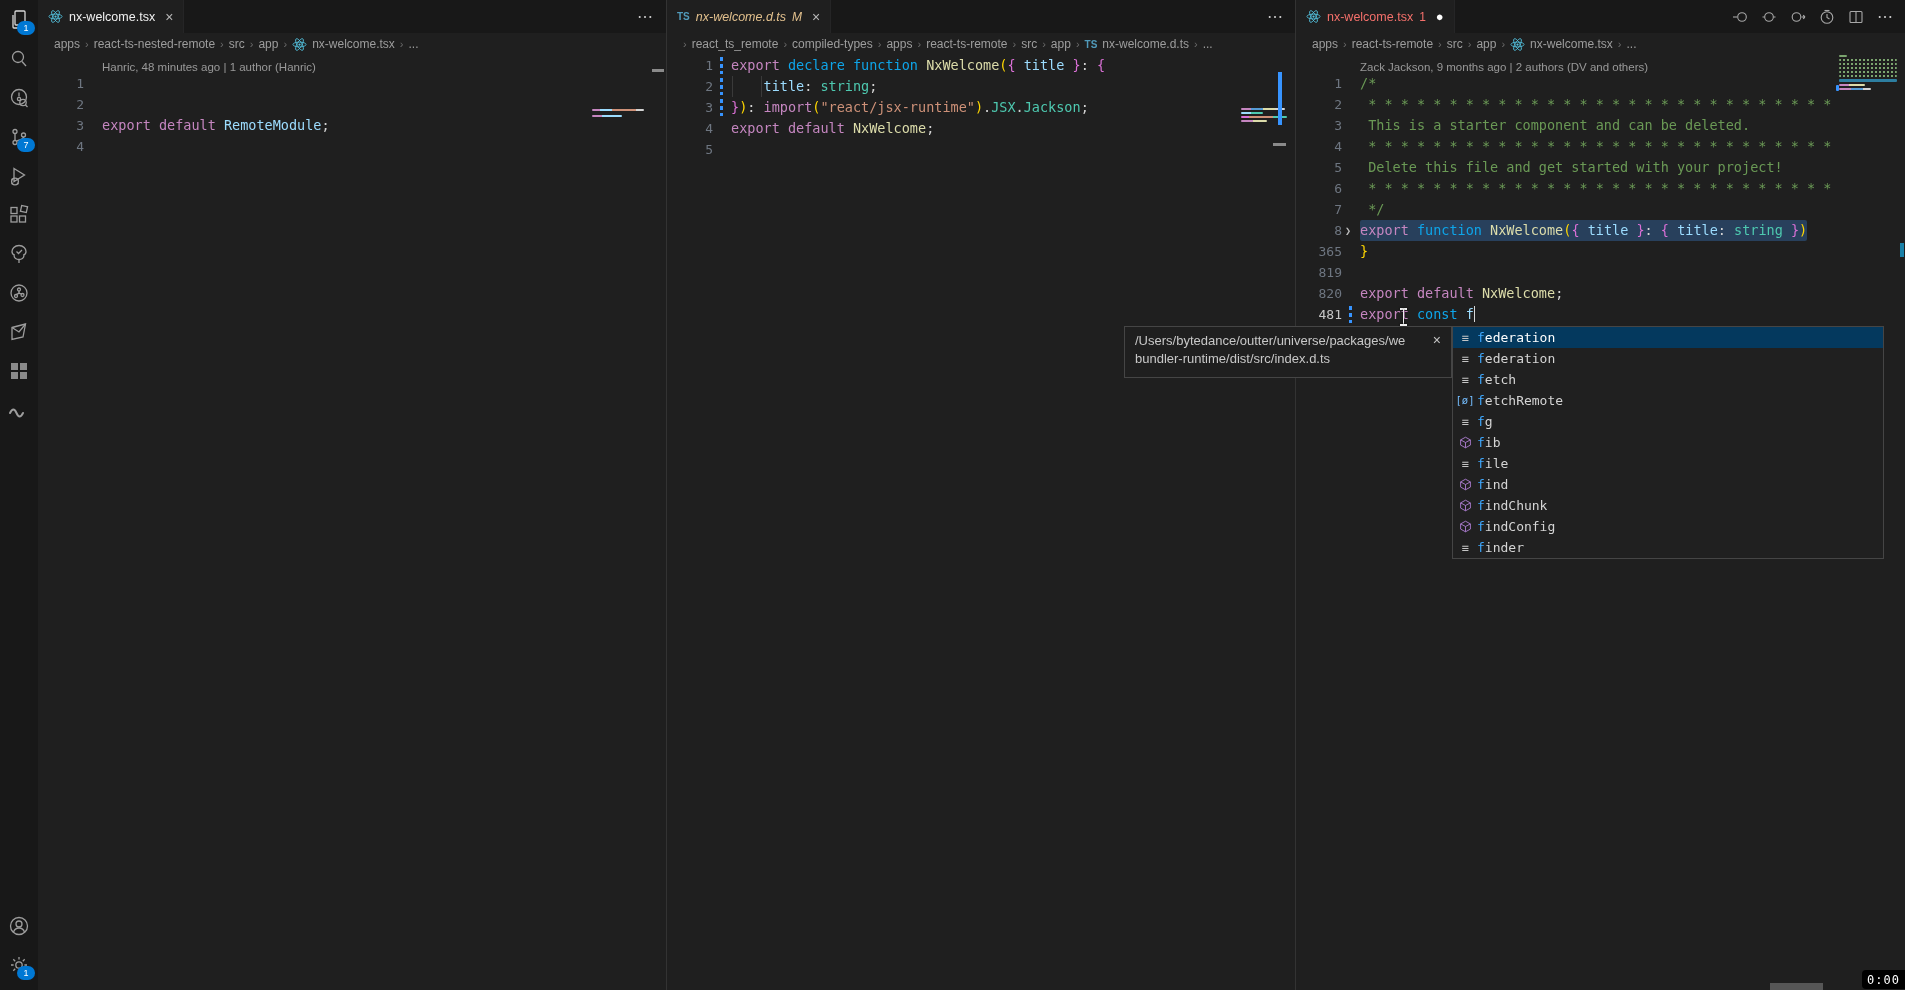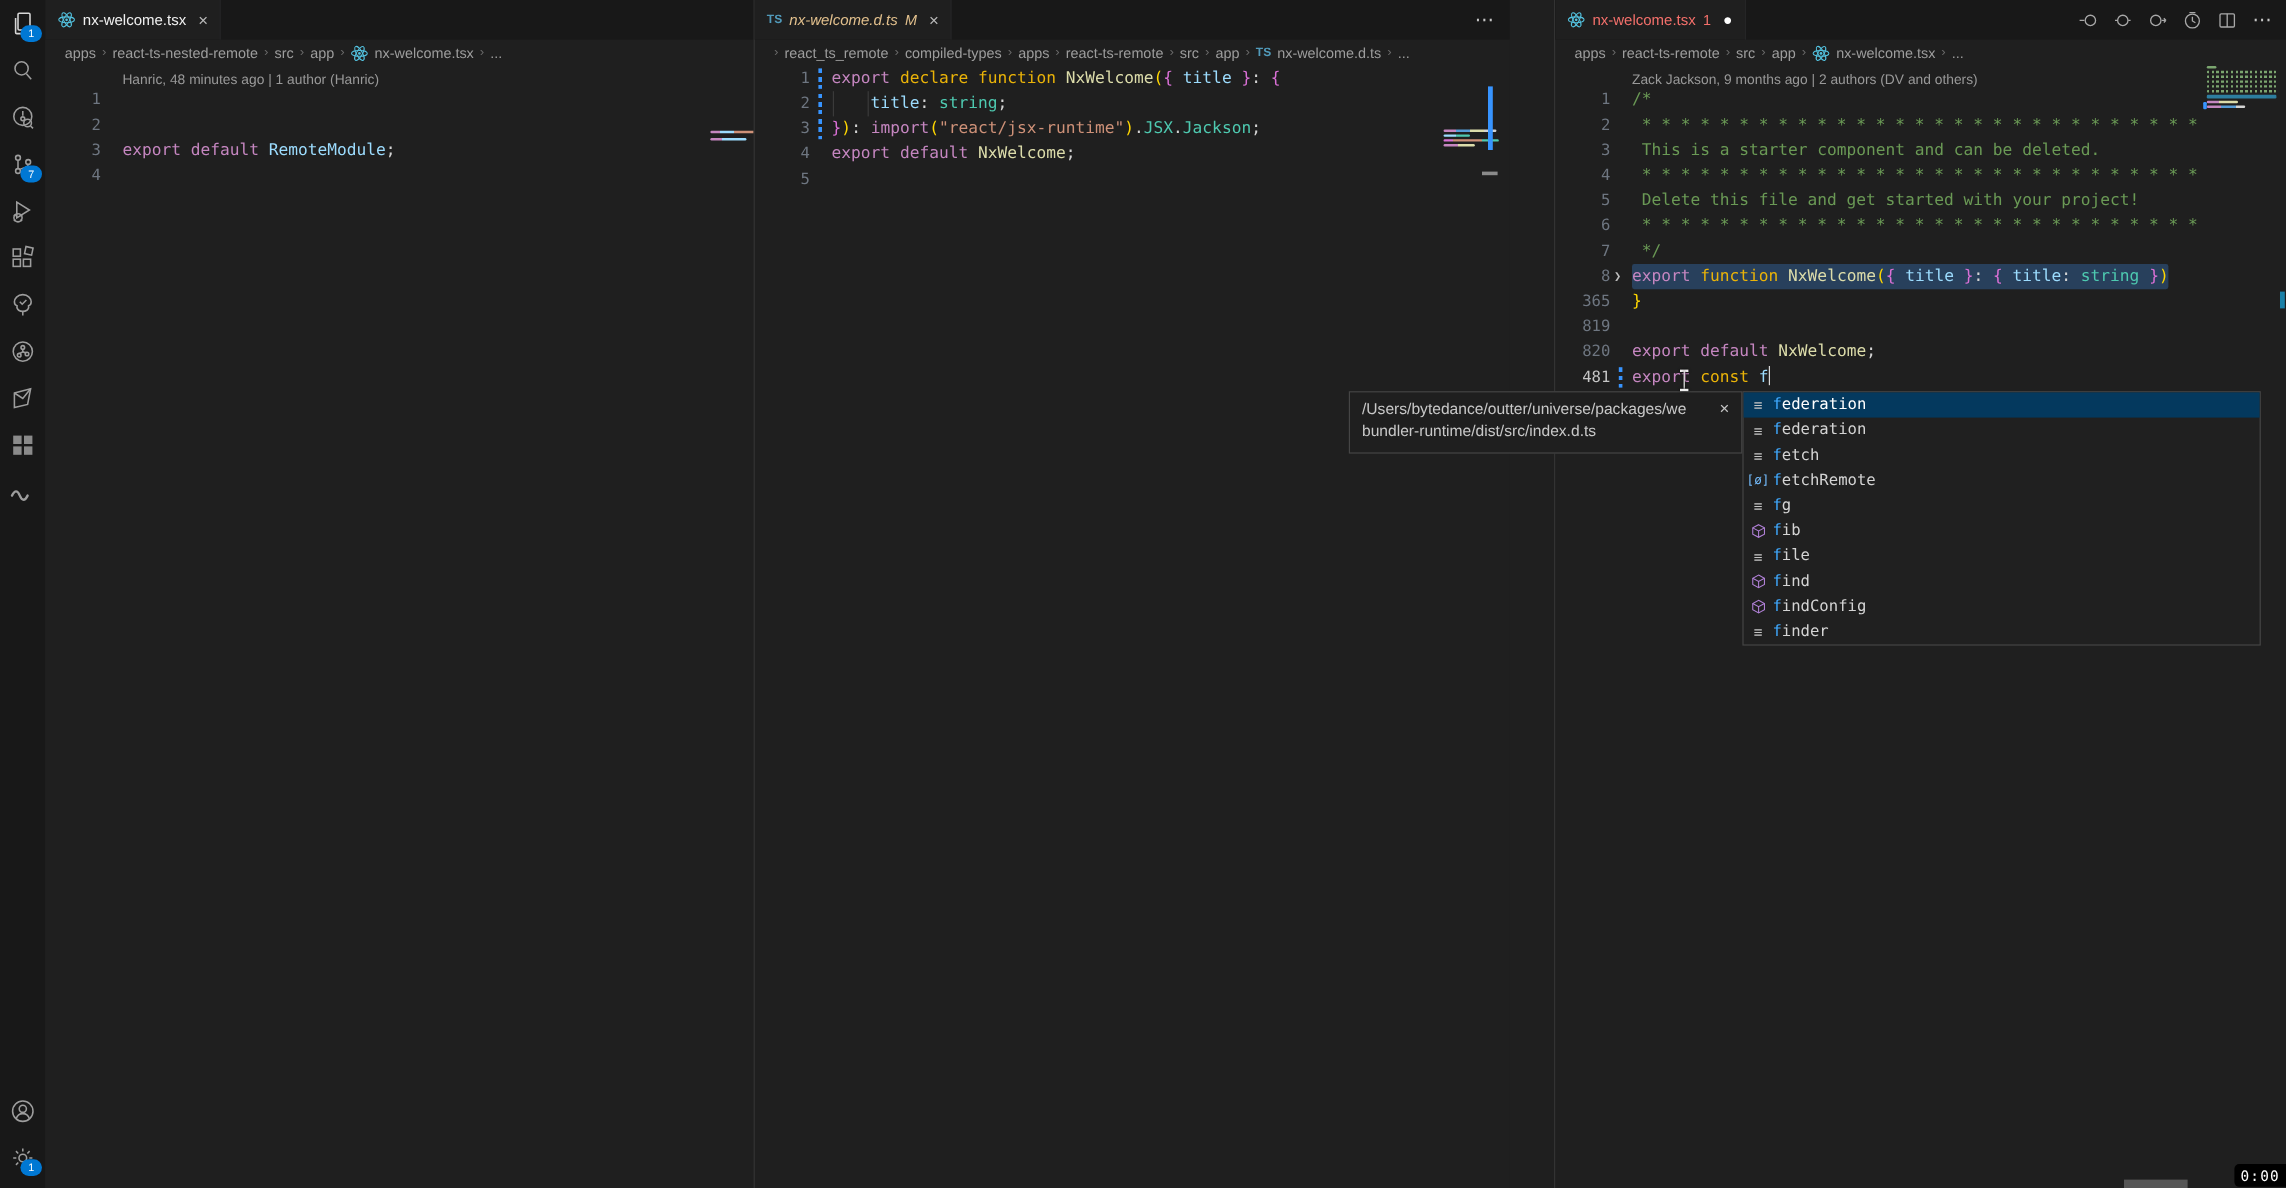--- a/index.html
+++ b/index.html
@@ -39,21 +39,21 @@
   .code{font-family:"DejaVu Sans Mono",monospace;font-size:13.5px;}
   .line{display:flex;height:21px;line-height:21px;}
   .ln{width:46px;text-align:right;color:#6e7681;font-size:13px;flex:none;}
   .line.cur .ln{color:#c6c6c6;}
   .dec{width:18px;flex:none;position:relative;}
   .line.mod .dec:before{content:"";position:absolute;left:7px;top:2px;bottom:2px;width:3px;
        background:repeating-linear-gradient(180deg,#3794ff 0 4px,transparent 4px 7px);}
   .fold-ico{position:absolute;left:3px;top:0;color:#bdbdbd;font-size:10px;}
   .tokwrap{white-space:pre;color:#d4d4d4;}
   .tokwrap.hl{background:#28405c;border-radius:2px;}
-  .kw{color:#c586c0}.kb{color:#eab308}.id{color:#9cdcfe}.fn{color:#dcdcaa}
+  .kw{color:#c586c0}.kb{color:#0ea5e9}.id{color:#9cdcfe}.fn{color:#dcdcaa}
   .str{color:#ce9178}.ty{color:#4ec9b0}.pl{color:#d4d4d4}.b1{color:#ffd700}.b2{color:#da70d6}.cm{color:#6a9955}
   .line.ig .tokwrap{position:relative;}
   .line.ig .tokwrap:before,.line.ig .tokwrap:after{content:"";position:absolute;top:0;bottom:0;width:1px;background:#3a3a3a;}
   .line.ig .tokwrap:before{left:1px;}
   .line.ig .tokwrap:after{left:30px;}
   .caret{display:inline-block;width:1.5px;height:16px;background:#d7d7d7;vertical-align:-3px;}
   
   .mmrow{position:absolute;height:2px;border-radius:1px;}
   .ovr-dash{position:absolute;height:3px;background:#8a8a8a;}
   .ovr-blue{position:absolute;width:4px;background:#3794ff;}
@@ -257,21 +257,21 @@
           </div>
         </div>
       <div>
         <div class="mmrow" style="left:554px;top:54px;width:52px;background:linear-gradient(90deg,#c586c0 0 8px,#9cdcfe 8px 20px,#ce9178 20px 44px,#d4d4d4 44px 52px);"></div>
         <div class="mmrow" style="left:554px;top:60px;width:30px;background:linear-gradient(90deg,#c586c0 0 10px,#9cdcfe 10px 30px);"></div>
       </div>
       <div class="ovr-dash" style="left:614px;top:14px;width:12px;"></div>
     </div>
   </div>
 
-  <div class="group bl" style="left:628px;width:629px;">
+  <div class="group bl" style="left:666px;width:629px;">
     <div class="tabbar">
       <div class="tab">
           <span class="bc-ico">
             <span class="tsicon">TS</span>
           </span>
           <span class="tabname modified">nx-welcome.d.ts</span>
           <span class="gitm">M</span>
           <span class="closex">×</span>
         </div>
       <div class="tab-actions">
@@ -555,20 +555,29 @@
           </span>
           <span class="slabel"><span class="match">f</span>ind</span>
         </div>
         <div class="srow">
           <span class="sicon">
             <svg width="13" height="13" viewBox="0 0 16 16" fill="none" stroke="#b180d7" stroke-width="1.1">
               <path d="M8 1.5 L14 4.8 V11.2 L8 14.5 L2 11.2 V4.8 Z"></path>
               <path d="M2 4.8 L8 8 L14 4.8 M8 8 V14.5"></path>
             </svg>
           </span>
+          <span class="slabel"><span class="match">f</span>indChunk</span>
+        </div>
+        <div class="srow">
+          <span class="sicon">
+            <svg width="13" height="13" viewBox="0 0 16 16" fill="none" stroke="#b180d7" stroke-width="1.1">
+              <path d="M8 1.5 L14 4.8 V11.2 L8 14.5 L2 11.2 V4.8 Z"></path>
+              <path d="M2 4.8 L8 8 L14 4.8 M8 8 V14.5"></path>
+            </svg>
+          </span>
           <span class="slabel"><span class="match">f</span>indConfig</span>
         </div>
         <div class="srow">
           <span class="sicon">
             <span class="ico-text">≡</span>
           </span>
           <span class="slabel"><span class="match">f</span>inder</span>
         </div>
       </div>
   </div>

